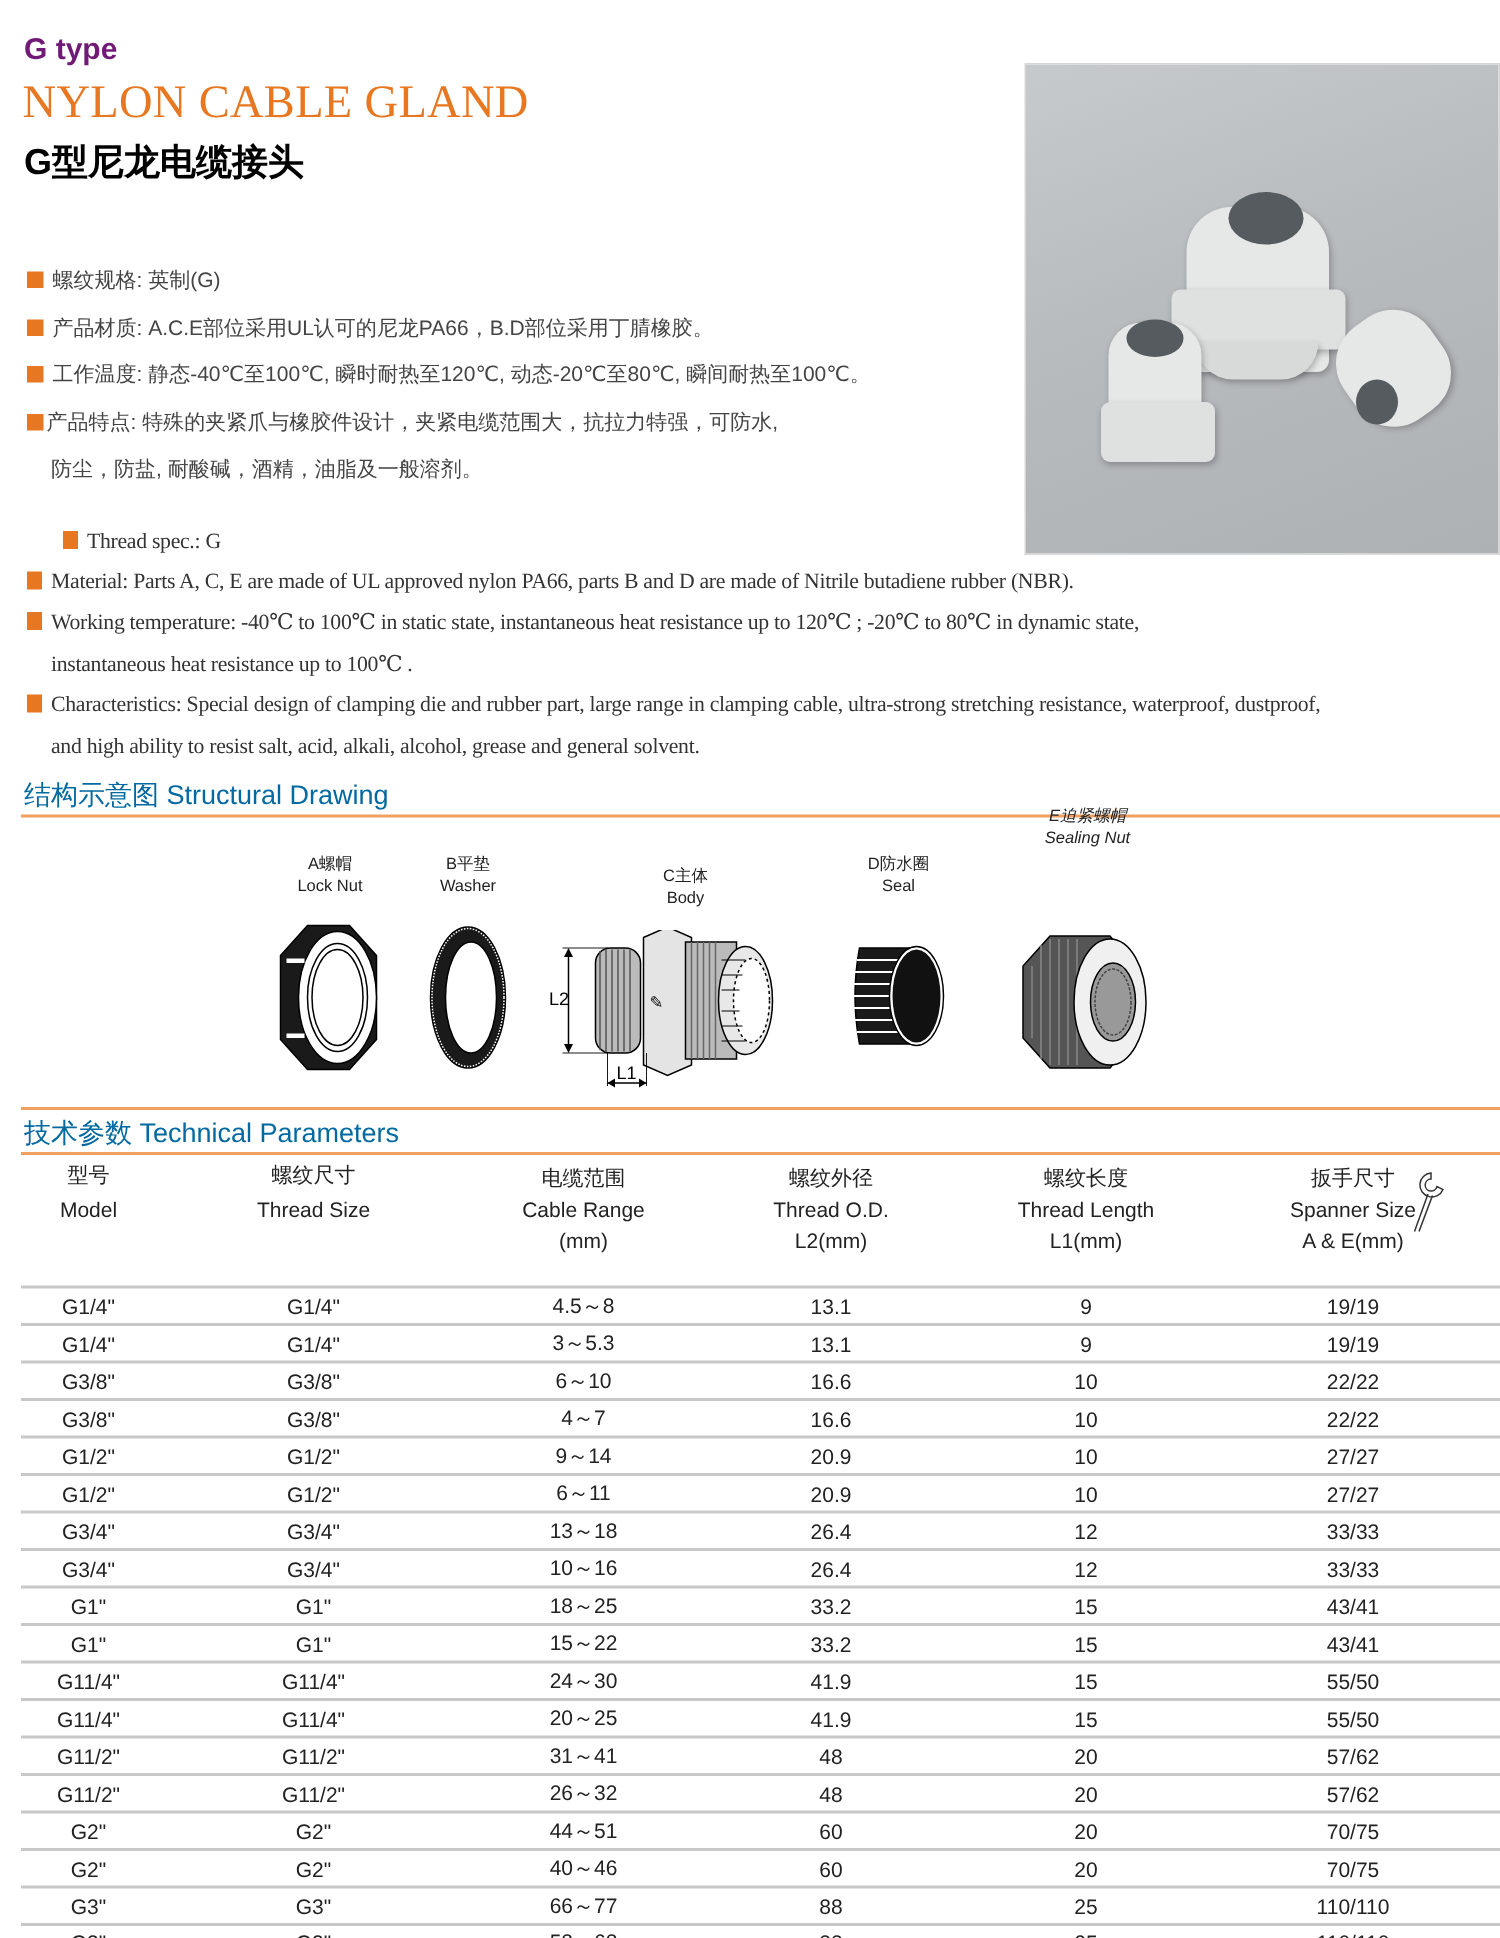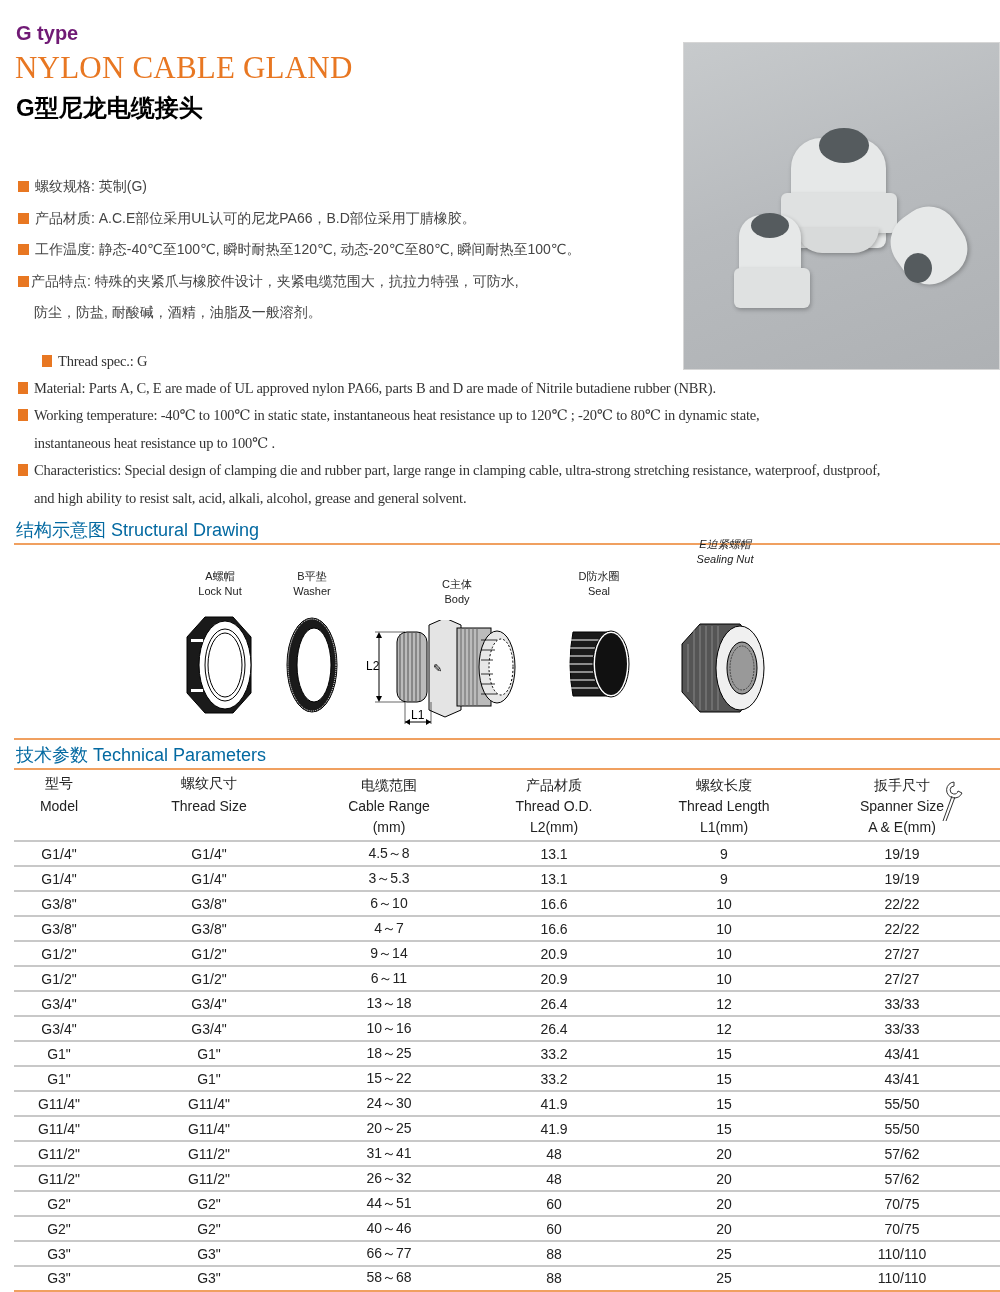--- a/index.html
+++ b/index.html
@@ -24,21 +24,21 @@
   .en-item .bullet { width: 10px; height: 12px; margin-right: 6px; vertical-align: -1px; }
   .en-cont { position: absolute; left: 16px; white-space: nowrap; }
 
   .section-title { position: absolute; left: 16px; font-size: 18px; color: #0369a1; }
   .rule { position: absolute; left: 14px; right: 0; height: 2px; background: #f0a060; }
 
   .part { position: absolute; text-align: center; font-size: 11px; color: #222; line-height: 15px; }
   .part-drawing { position: absolute; }
 
   table.params { position: absolute; left: 14px; top: 770px; width: 986px; border-collapse: collapse; font-size: 14px; color: #222; }
-  table.params th { font-weight: normal; font-size: 14px; line-height: 21px; padding-top: 3px; padding-bottom: 2px; vertical-align: bottom; color: #222; border-bottom: 2px solid #c8c8c8; }
+  table.params th { font-weight: normal; font-size: 14px; line-height: 21px; padding-top: 3px; padding-bottom: 19px; vertical-align: bottom; color: #222; border-bottom: 2px solid #c8c8c8; }
   table.params td { text-align: center; height: 25px; border-bottom: 2px solid #c8c8c8; padding: 0; }
   table.params tr:last-child td { border-bottom: 3px solid #f0a060; }
   .hdr-cell { display: flex; flex-direction: column; align-items: center; }
   .spanner { position: absolute; right: -30px; top: 4px; }
 </style>
 </head>
 <body>
 
 <div class="subtitle-top">G type</div>
 <div class="main-title">NYLON CABLE GLAND</div>
@@ -220,21 +220,21 @@
       </th>
       <th>
         <div class="hdr-cell">
             <span>电缆范围</span>
             <span>Cable Range</span>
             <span>(mm)</span>
           </div>
       </th>
       <th>
         <div class="hdr-cell">
-            <span>产品材质</span>
+            <span>螺纹外径</span>
             <span>Thread O.D.</span>
             <span>L2(mm)</span>
           </div>
       </th>
       <th>
         <div class="hdr-cell">
             <span>螺纹长度</span>
             <span>Thread Length</span>
             <span>L1(mm)</span>
           </div>

